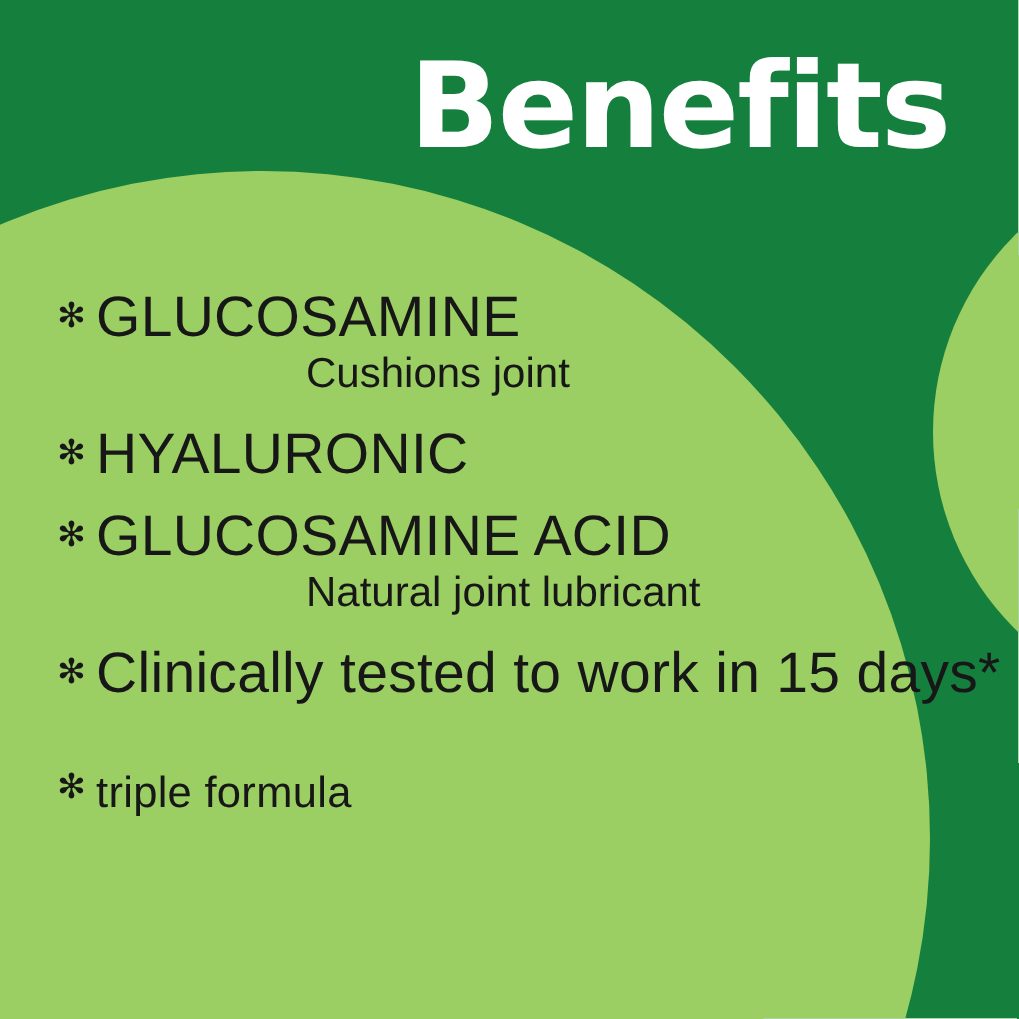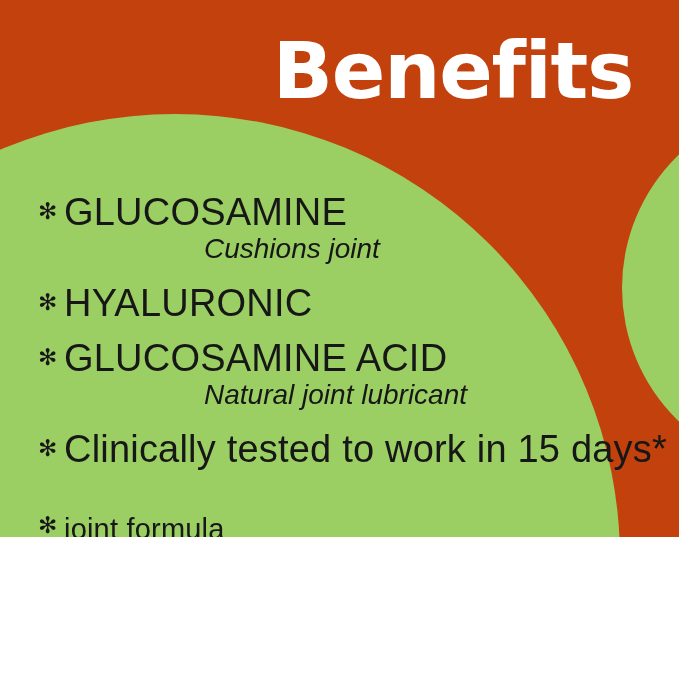--- a/index.html
+++ b/index.html
@@ -3,23 +3,23 @@
 <meta charset="utf-8">
 <style>
   html, body {
     margin: 0;
     padding: 0;
     background: #ffffff;
   }
   #canvas {
     position: relative;
     width: 679px;
-    height: 537px;
+    height: 679px;
     overflow: hidden;
-    background: #c2410c;
+    background: #15803d;
     font-family: "Liberation Sans", sans-serif;
     -webkit-font-smoothing: antialiased;
   }
 
   
   .shape {
     position: absolute;
     border-radius: 50%;
     background: #9BCF63;
   }
@@ -84,21 +84,20 @@
     line-height: 33px;
     letter-spacing: 0.2px;
     color: #171717;
     font-family: "Liberation Sans Narrow", "Liberation Sans", sans-serif;
     font-stretch: condensed;
     white-space: nowrap;
   }
   .benefit-sub {
     font-size: 28px;
     line-height: 33px;
-    font-style: italic;
     color: #171717;
     margin-left: 166px;
     margin-top: 3px;
     white-space: nowrap;
     font-family: "Liberation Sans Narrow", "Liberation Sans", sans-serif;
     font-stretch: condensed;
   }
   
   #benefit-row-0 { margin-bottom: 22px; }
   #benefit-row-1 { margin-bottom: 22px; }
@@ -166,21 +165,21 @@
       <div class="benefit-main">
         <span class="bullet-icon">✻</span>
         <span class="benefit-label">Clinically tested to work in 15 days*</span>
       </div>
     </div>
 
     <div class="benefit-row" id="benefit-row-4">
       <div class="benefit-main">
         <span class="bullet-icon">✻</span>
         <span class="benefit-label-wrap">
-          <span class="benefit-label benefit-line2">joint formula</span>
+          <span class="benefit-label benefit-line2">triple formula</span>
         </span>
       </div>
     </div>
 
   </div>
 
 
 </div>
 
 </body></html>

